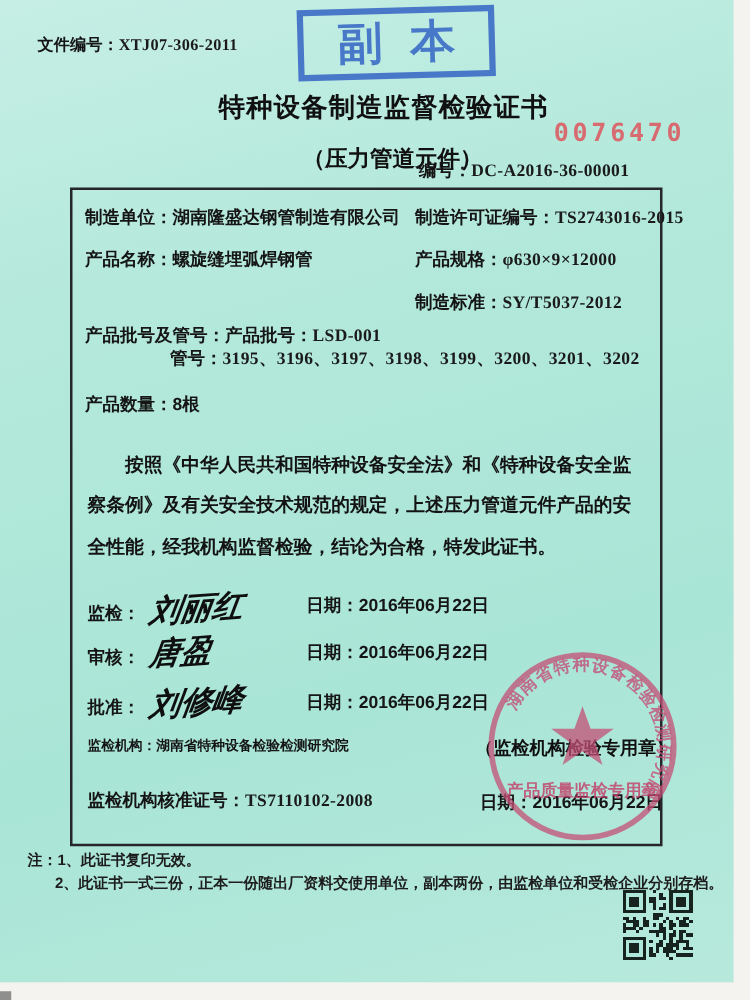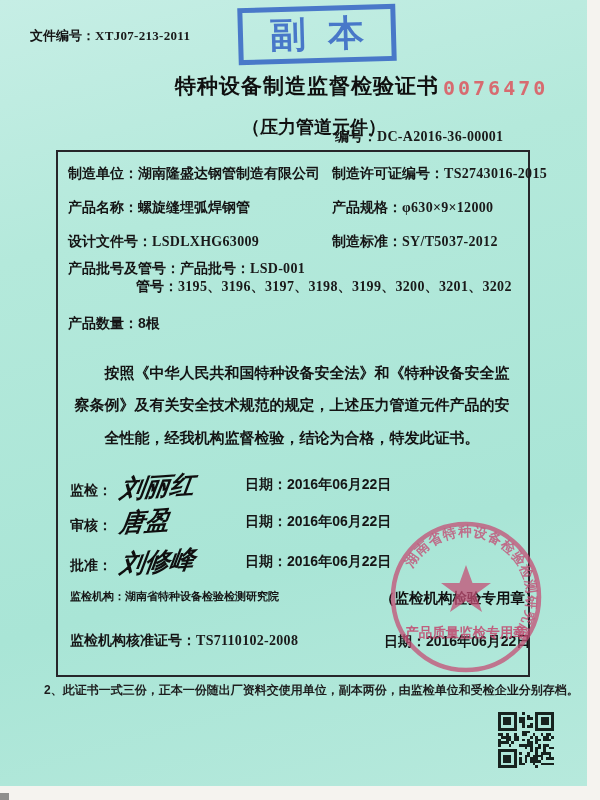--- a/index.html
+++ b/index.html
@@ -19,26 +19,26 @@
 
   .file-number{left:30px;top:27px;font-size:13px;}
   .dup-stamp{left:238px;top:6px;width:148px;height:47px;border:5px solid #3f6fc7;
              transform:rotate(-1.6deg);display:flex;align-items:center;justify-content:center;
              color:#3f6fc7;font-size:36px;font-weight:700;letter-spacing:22px;text-indent:22px;
              opacity:.92;}
   .logo{left:86px;top:50px;width:78px;text-align:center;}
   .logo-cn{font-size:15px;font-weight:700;letter-spacing:2px;color:#15211f;margin-top:2px;}
   .logo-en{font-size:10px;font-weight:700;letter-spacing:4px;color:#15211f;}
   .title{left:175px;top:72px;width:280px;font-size:21px;font-weight:700;letter-spacing:1px;color:#101010;}
-  .serial{left:443px;top:76px;font-family:"DejaVu Sans Mono",monospace;font-size:20px;
+  .serial{left:443px;top:94px;font-family:"DejaVu Sans Mono",monospace;font-size:20px;
           letter-spacing:3px;color:#d76b70;font-weight:600;}
   .subtitle{left:214px;top:115px;width:200px;text-align:center;font-size:18px;font-weight:700;color:#101010;}
   .cert-no{left:335px;top:128px;font-size:14px;}
 
-  .main-box{left:56px;top:150px;width:470px;height:523px;border:2px solid #26262a;text-align:center;}
+  .main-box{left:56px;top:150px;width:470px;height:523px;border:2px solid #26262a;}
   .row{position:absolute;font-size:14px;white-space:nowrap;}
   .statement{position:absolute;left:12px;top:205px;width:444px;font-size:15px;font-weight:600;
              line-height:2.15;text-indent:2em;color:#131313;white-space:normal;}
   .handwriting{display:inline-block;font-size:25px;font-weight:700;font-style:italic;
                transform:rotate(-4deg) skewX(-12deg);margin-left:8px;color:#0f0f0f;
                font-family:"DejaVu Serif","Liberation Serif",serif;}
   .sig-date{position:absolute;left:187px;font-size:14px;white-space:nowrap;}
 
   .stamp-svg{left:382px;top:513px;width:168px;height:168px;opacity:.88;}
   .seal-note{font-size:14.5px;font-weight:700;color:#101010;}
@@ -46,21 +46,21 @@
   .note2{margin-left:22px;margin-top:2px;}
   .qr{left:497px;top:712px;width:58px;height:56px;}
 </style>
 </head>
 <body>
 
 <div class="scan">
   <div class="paper">
 
     <div class="abs file-number">
-      <span class="lbl">文件编号：</span><span class="ven">XTJ07-213-2011</span>
+      <span class="lbl">文件编号：</span><span class="ven">XTJ07-306-2011</span>
     </div>
 
     <div class="abs dup-stamp">
       <span>副本</span>
     </div>
 
 
     <div class="abs title">特种设备制造监督检验证书</div>
     <div class="abs serial">0076470</div>
     <div class="abs subtitle">（压力管道元件）</div>
@@ -77,23 +77,20 @@
         <span class="lbl">制造许可证编号：</span><span class="ven">TS2743016-2015</span>
       </div>
 
       <div class="row" style="left:10px;top:47px;">
         <span class="lbl">产品名称：</span><span class="vcn">螺旋缝埋弧焊钢管</span>
       </div>
       <div class="row" style="left:274px;top:47px;">
         <span class="lbl">产品规格：</span><span class="ven">φ630×9×12000</span>
       </div>
 
-      <div class="row" style="left:10px;top:81px;">
-        <span class="lbl">设计文件号：</span><span class="ven">LSDLXHG63009</span>
-      </div>
       <div class="row" style="left:274px;top:81px;">
         <span class="lbl">制造标准：</span><span class="ven">SY/T5037-2012</span>
       </div>
 
       <div class="row" style="left:10px;top:108px;">
         <span class="lbl">产品批号及管号：</span><span class="lbl">产品批号：</span><span class="ven">LSD-001</span>
       </div>
       <div class="row" style="left:78px;top:126px;">
         <span class="lbl">管号：</span><span class="ven">3195、3196、3197、3198、3199、3200、3201、3202</span>
       </div>
@@ -142,20 +139,21 @@
       <circle cx="84" cy="84" r="73" fill="none" stroke="#c44f76" stroke-width="4.5" opacity="0.85"></circle>
       <path id="ringPath" d="M 84 145 A 61 61 0 1 1 84.01 145" fill="none" transform="rotate(118 84 84)"></path>
       <text font-size="13.5" font-weight="bold" fill="#c44f76" opacity="0.9" letter-spacing="1">
         <textPath href="#ringPath" startOffset="0">湖南省特种设备检验检测研究院</textPath>
       </text>
       <path d="M 84 52 L 90.5 70 L 109 70 L 94 81 L 100 99 L 84 88 L 68 99 L 74 81 L 59 70 L 77.5 70 Z" fill="#c44f76" opacity="0.85"></path>
       <text x="84" y="124" text-anchor="middle" font-size="13.5" font-weight="bold" fill="#c4406a" opacity="0.92">产品质量监检专用章</text>
     </svg>
 
     <div class="abs notes">
+      <div>注：1、此证书复印无效。</div>
       <div class="note2">2、此证书一式三份，正本一份随出厂资料交使用单位，副本两份，由监检单位和受检企业分别存档。</div>
     </div>
 
     <svg class="abs qr" viewBox="0 0 21 21" id="qr-svg" shape-rendering="crispEdges">
         <rect x="0" y="0" width="7" height="7" fill="#17231f"></rect>
         <rect x="1" y="1" width="5" height="5" fill="#aee6d9"></rect>
         <rect x="2" y="2" width="3" height="3" fill="#17231f"></rect>
         <rect x="14" y="0" width="7" height="7" fill="#17231f"></rect>
         <rect x="15" y="1" width="5" height="5" fill="#aee6d9"></rect>
         <rect x="16" y="2" width="3" height="3" fill="#17231f"></rect>

